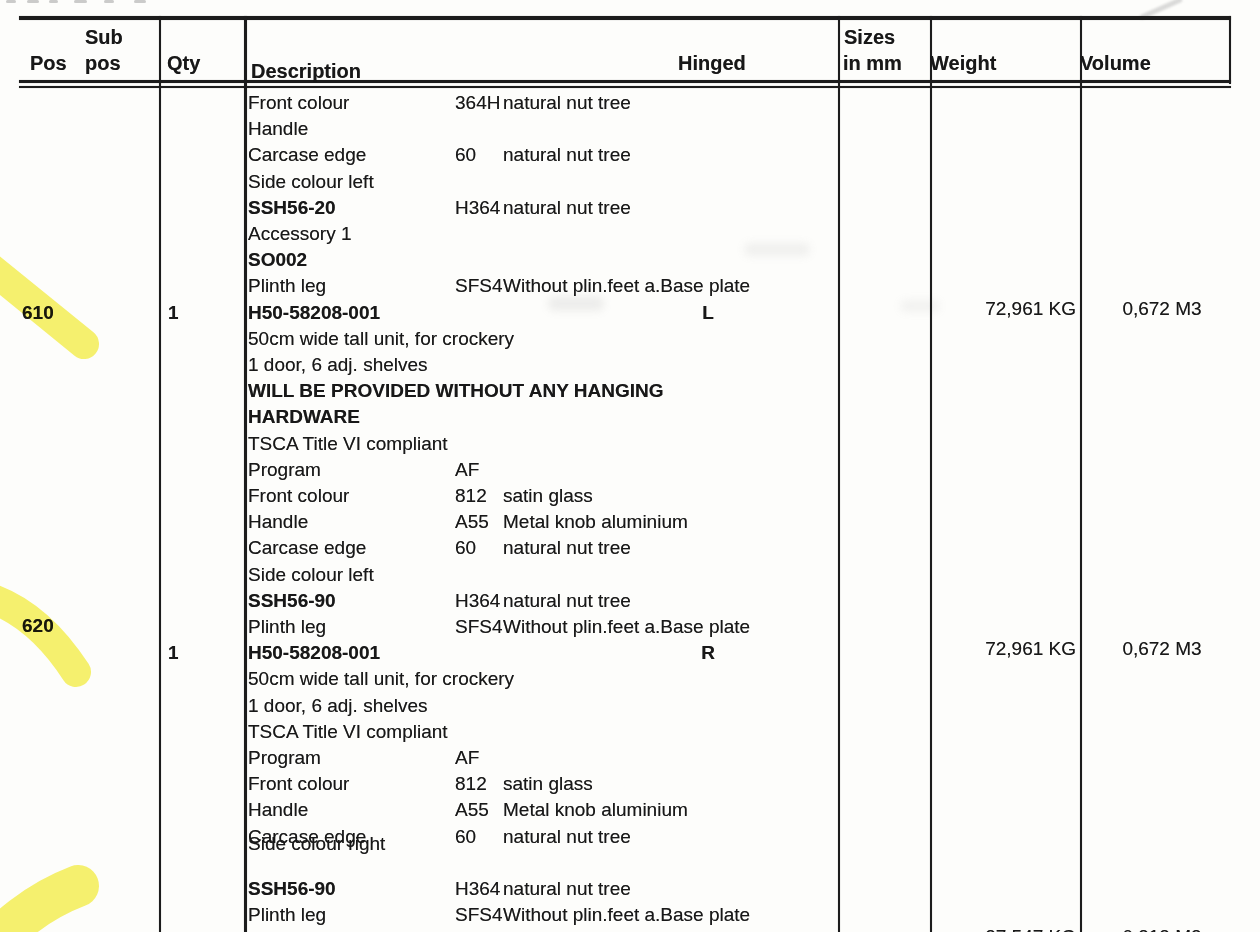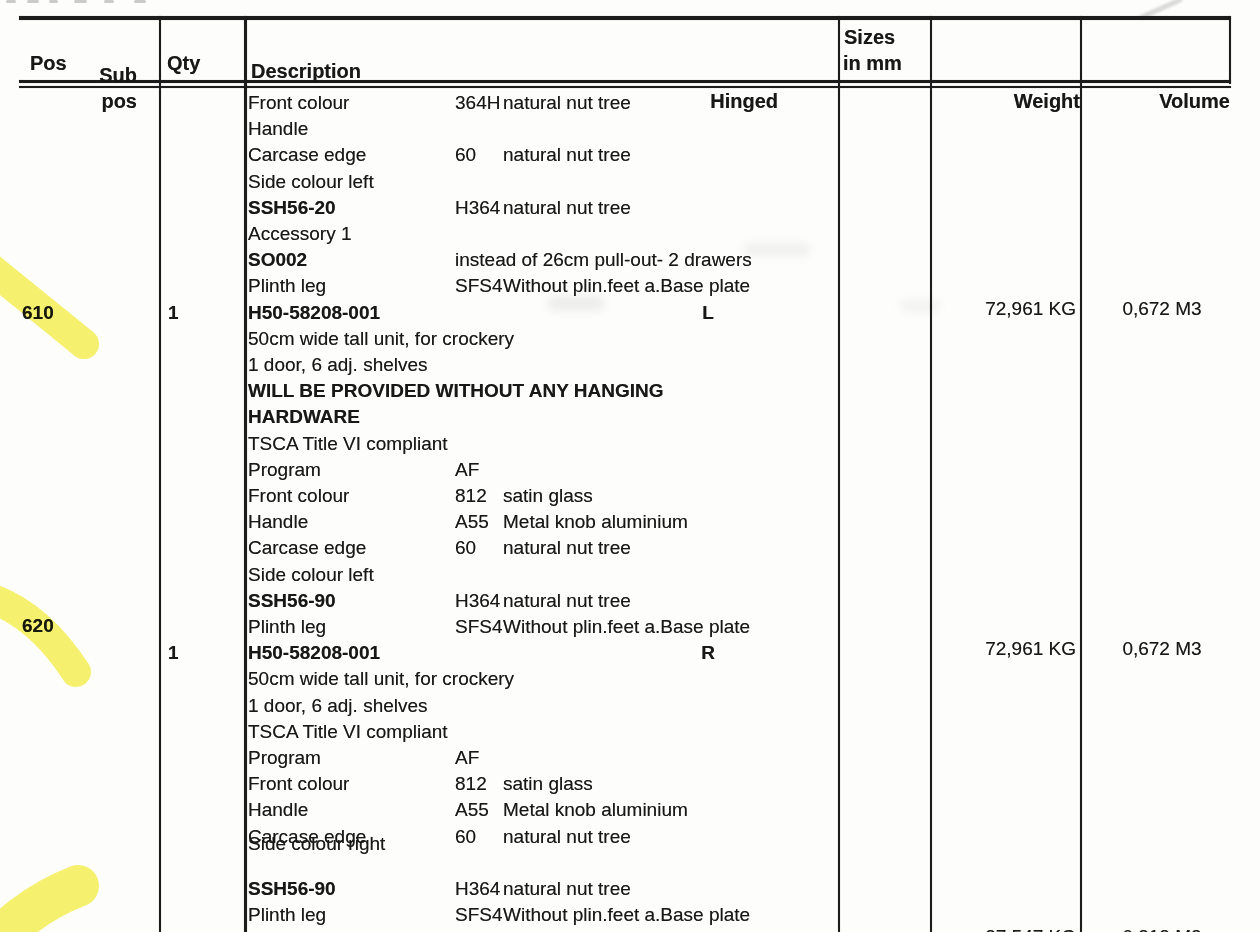--- a/index.html
+++ b/index.html
@@ -8,21 +8,21 @@
     background:#fdfdfb;
     font-family:"Liberation Sans", sans-serif;
     color:#181818;
   }
   .page{position:relative;width:1260px;height:932px;background:#fdfdfb;}
   .txt{text-shadow:0 0 0.6px rgba(20,20,20,.55);}
   
   .hline,.vline{position:absolute;background:#1c1c1c;box-shadow:0 0 0.8px rgba(30,30,30,.7);}
   
   .hcell{position:absolute;font-weight:bold;font-size:20px;white-space:nowrap;}
-  .center{text-align:right;margin-top:38px;}
+  .center{text-align:left;}
   
   .dline{position:absolute;left:0;width:1186px;height:26px;font-size:19px;}
   .dlabel{position:absolute;left:248px;white-space:nowrap;}
   .dval{position:absolute;left:455px;white-space:nowrap;}
   .dcode{display:inline-block;min-width:48px;}
   .dhinge{position:absolute;left:678px;width:60px;text-align:center;font-weight:bold;}
   .b{font-weight:bold;}
   .posv{position:absolute;left:22px;width:70px;font-weight:bold;font-size:19px;}
   .qtyv{position:absolute;left:168px;width:40px;font-weight:bold;font-size:19px;}
   .wgtv{position:absolute;left:930px;width:146px;text-align:right;font-size:19px;white-space:nowrap;}
@@ -90,21 +90,20 @@
       </div>
       <div class="dline txt" style="top: 196.8px;">
         <span class="dlabel b">SSH56-20</span>
         <span class="dval"><span class="dcode">H364</span><span>natural nut tree</span></span>
       </div>
       <div class="dline txt" style="top: 223px;">
         <span class="dlabel">Accessory 1</span>
       </div>
       <div class="dline txt" style="top: 249.2px;">
         <span class="dlabel b">SO002</span>
-        <span class="dval"><span>instead of 26cm pull-out- 2 drawers</span></span>
       </div>
       <div class="dline txt" style="top: 275.4px;">
         <span class="dlabel">Plinth leg</span>
         <span class="dval"><span class="dcode">SFS4</span><span>Without plin.feet a.Base plate</span></span>
       </div>
       <div class="dline txt" style="top: 301.6px;">
         <span class="dlabel b">H50-58208-001</span>
         <span class="dhinge">L</span>
       </div>
       <div class="posv txt" style="top: 301.6px;">610</div>

